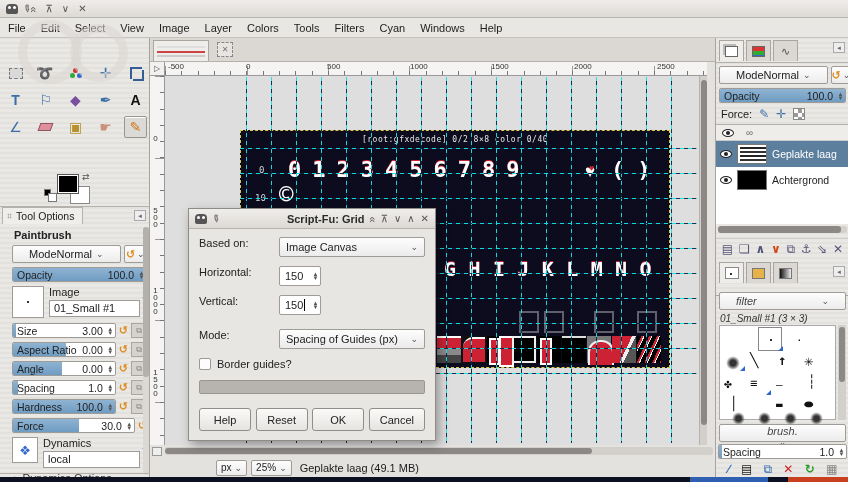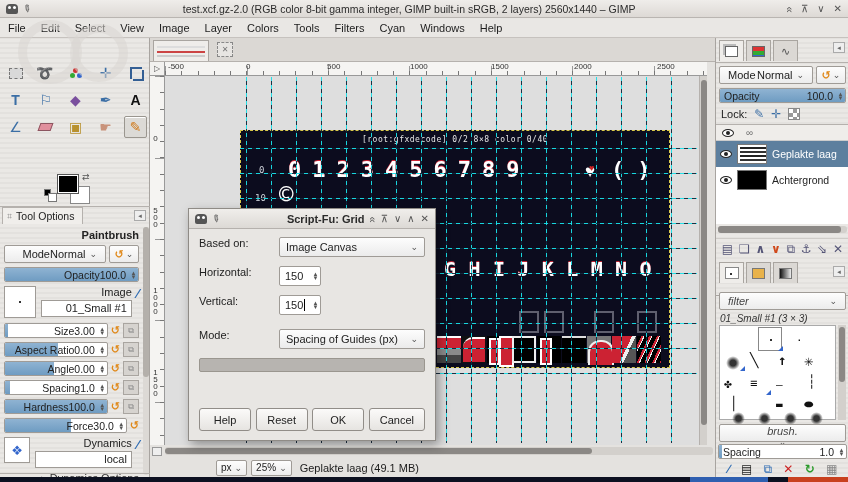--- a/index.html
+++ b/index.html
@@ -57,25 +57,25 @@
   #swatches .swap { position:absolute; left:24px; top:-3px; font-size:9px; color:#555; }
   #swatches .mini { position:absolute; left:-14px; top:14px; width:7px; height:7px; background:#000; border:1px solid #777; }
   #swatches .mini::after { content:""; position:absolute; left:3px; top:3px; width:7px; height:7px; background:#fff; border:1px solid #777; }
 
   
   #tool-opts { position:absolute; left:0; top:168px; width:150px; height:287px; border-top:1px solid #b5b1ad; }
   #to-tab { position:absolute; left:2px; top:0; height:17px; padding:0 8px 0 4px; background:#f0eeeb;
             border:1px solid #b5b1ad; border-bottom:none; display:flex; align-items:center; gap:4px; font-size:10.5px; }
   .corner-btn { position:absolute; right:4px; top:3px; width:12px; height:11px; border:1px solid #aaa; background:#eee;
                 font-size:7px; color:#666; display:flex; align-items:center; justify-content:center; }
-  #to-body { position:absolute; left:0; top:18px; width:143px; height:252px; padding:2px 4px; overflow:hidden;text-align:right; }
+  #to-body { position:absolute; left:8px; top:18px; width:143px; height:252px; padding:2px 4px; overflow:hidden; }
   .to-title { font-weight:bold; font-size:11px; margin:2px 0 4px 2px; }
   .combo-row { display:flex; gap:3px; margin-bottom:4px; }
   .combo { flex:1; height:18px; border:1px solid #9f9b96; background:linear-gradient(#fdfdfd,#ececec); border-radius:2px;
-           display:flex; align-items:center; padding:0 8px; }
+           display:flex; align-items:center; padding:0 16px; }
   .combo .cl { flex:1; }
   .combo .cv { margin-right:4px; }
   .chev { color:#555; font-size:9px; }
   .reset-combo { width:30px; height:18px; border:1px solid #9f9b96; background:linear-gradient(#fdfdfd,#ececec); border-radius:2px;
                  display:flex; align-items:center; justify-content:center; gap:2px; }
   .orange { color:#e08818; font-weight:bold; }
   .gslider { position:relative; height:15px; border:1px solid #9f9b96; background:#fff; border-radius:2px; overflow:hidden;
              display:flex; align-items:center; font-size:10.5px; }
   .gslider .fill { position:absolute; left:0; top:0; bottom:0; background:linear-gradient(#8fb3d2,#6f9cc2); }
   .gslider .sl { position:relative; z-index:2; padding-left:4px; flex:1; }
@@ -249,21 +249,20 @@
 </head>
 <body>
 
 <div id="win">
 
   <div id="titlebar">
     <div id="title-icons">
       <span class="wilber"></span>
       <span class="pin">✎</span>
     </div>
-    <div id="title-text">test.xcf.gz-2.0 (RGB color 8-bit gamma integer, GIMP built-in sRGB, 2 layers) 2560x1440 – GIMP</div>
     <div class="winctl">
       <span class="rot90">«</span>
       <span>⊼</span>
       <span>∨</span>
       <span>✕</span>
     </div>
   </div>
 
   <div id="menubar">
     <span>File</span>
@@ -575,20 +574,24 @@
           <span class="spin" style="margin-left:auto;">▲<br>▼</span>
         </div>
       </div>
       <div class="dlg-row" style="margin-top:14px;">
         <span class="lbl">Mode:</span>
         <div class="dlg-combo">
           <span class="val">Spacing of Guides (px)</span>
           <span class="chev">⌄</span>
         </div>
       </div>
+      <div class="dlg-chk-row">
+        <span class="chk"></span>
+        <span>Border guides?</span>
+      </div>
       <div id="dlg-progress"></div>
       <div id="dlg-btns">
         <span class="btn">Help</span>
         <span class="btn">Reset</span>
         <span class="btn">OK</span>
         <span class="btn">Cancel</span>
       </div>
     </div>
   </div>
 
@@ -618,21 +621,21 @@
               <span class="chev">⌄</span>
             </div>
         </div>
         <div class="gslider">
           <span class="fill" style="width:100%;"></span>
           <span class="sl">Opacity</span>
           <span class="sv">100.0</span>
           <span class="spin">▲<br>▼</span>
         </div>
         <div class="lock-row">
-          <span>Lock:</span>
+          <span>Force:</span>
           <span class="ic">✎</span>
           <span class="ic">✛</span>
           <span class="checker"></span>
         </div>
       </div>
       <div id="layer-list">
         <div id="ll-header">
           <span class="eye"></span>
           <span class="chain-ic">∞</span>
         </div>

